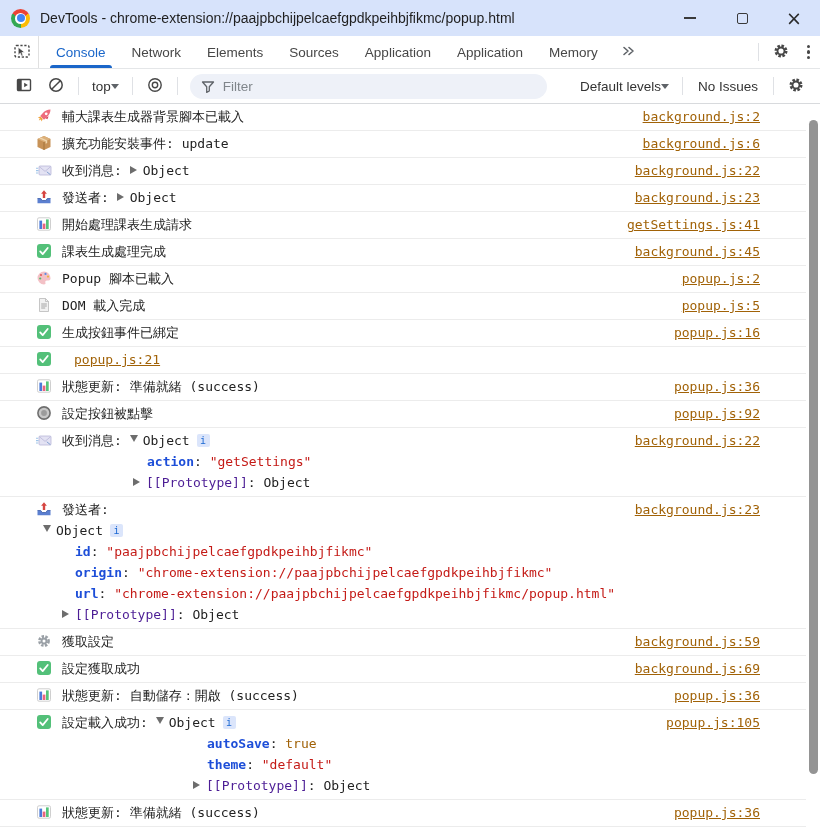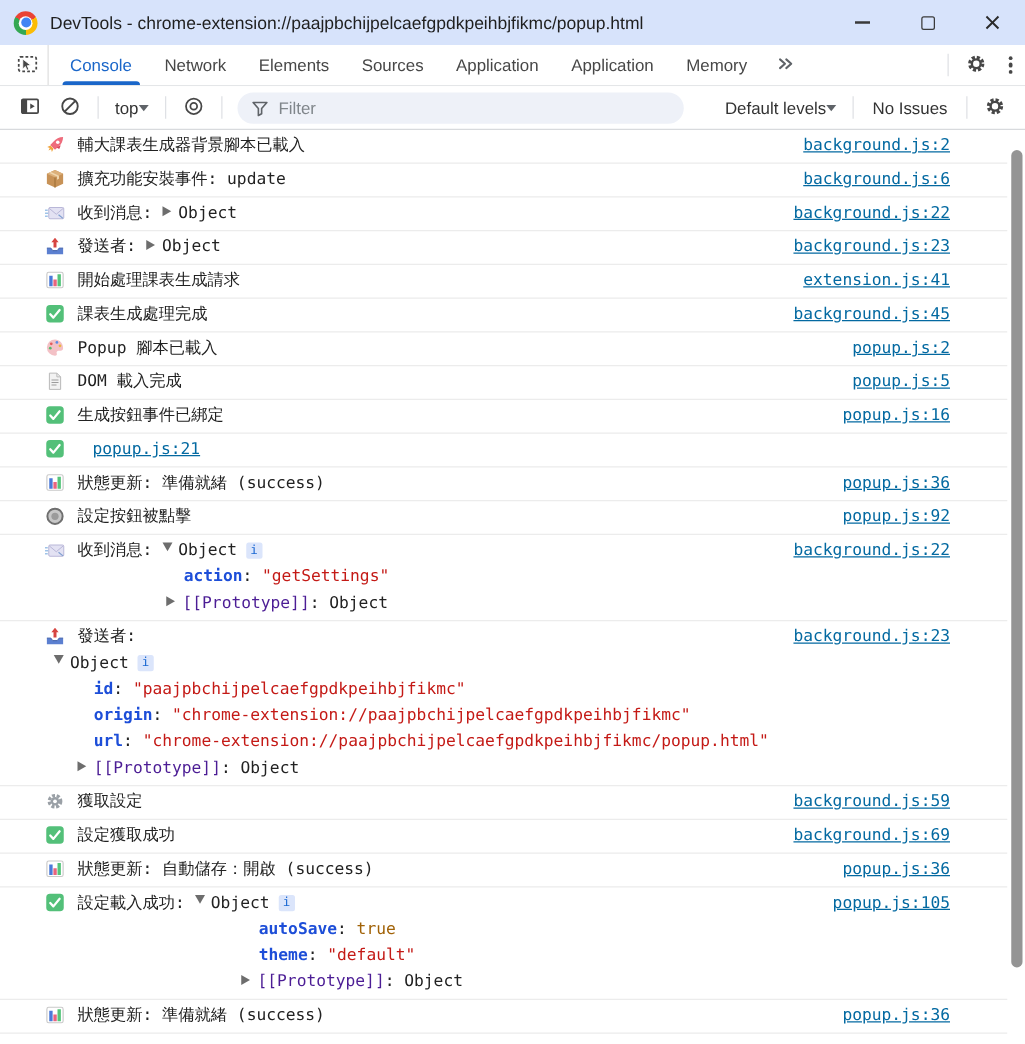--- a/index.html
+++ b/index.html
@@ -78,21 +78,21 @@
     font-family:"DejaVu Sans Mono","Liberation Mono",monospace;
     font-size:13px; color:#222;
   }
   .msg-list{ width:806px; }
   .msg{ position:relative; padding:3px 46px 3px 62px; border-bottom:1px solid #ececec; }
   .msg-icon{ position:absolute; left:36px; top:4px; width:16px; height:16px; }
   .msg-icon svg{ width:16px; height:16px; display:block; }
   .msg-line{ display:flex; align-items:flex-start; line-height:20px; }
   .line-parts{ flex:1; min-width:0; white-space:nowrap; }
   .msg-link{
-    margin-left:12px; color:#0369a1; text-decoration:underline; white-space:nowrap;
+    margin-left:12px; color:#a16207; text-decoration:underline; white-space:nowrap;
     flex:0 0 auto; line-height:20px; cursor:pointer;
   }
   .tree-line{ line-height:21px; white-space:nowrap; }
 
   .s-key{ color:#1d4ed8; font-weight:bold; }
   .s-str{ color:#c41a16; }
   .s-bool{ color:#a16207; }
   .s-proto{ color:#4c1d95; }
 
   .tri,.triD{ display:inline-block; width:13px; }
@@ -296,21 +296,21 @@
         <span class="msg-icon">
           <svg viewBox="0 0 16 16">
             <rect x="1.5" y="1.8" width="13" height="12.4" rx="1.5" fill="#fff" stroke="#c9c9c9" stroke-width=".9"></rect>
             <rect x="3.4" y="4.6" width="2.7" height="8.4" fill="#4a79d9"></rect>
             <rect x="6.7" y="7.6" width="2.7" height="5.4" fill="#e8647f"></rect>
             <rect x="10" y="3.4" width="2.7" height="9.6" fill="#55c47a"></rect>
           </svg>
         </span>
         <div class="msg-line">
           <div class="line-parts"><span class="s-t">開始處理課表生成請求</span></div>
-          <a class="msg-link">extension.js:41</a>
+          <a class="msg-link">getSettings.js:41</a>
         </div>
       </div>
       <div class="msg">
         <span class="msg-icon">
           <svg viewBox="0 0 16 16">
             <rect x="1" y="1" width="14" height="14" rx="3" fill="#53c079"></rect>
             <path d="M4.2 8.4l2.5 2.7 5-6.1" stroke="#fff" stroke-width="1.8" fill="none" stroke-linecap="round" stroke-linejoin="round"></path>
           </svg>
         </span>
         <div class="msg-line">

